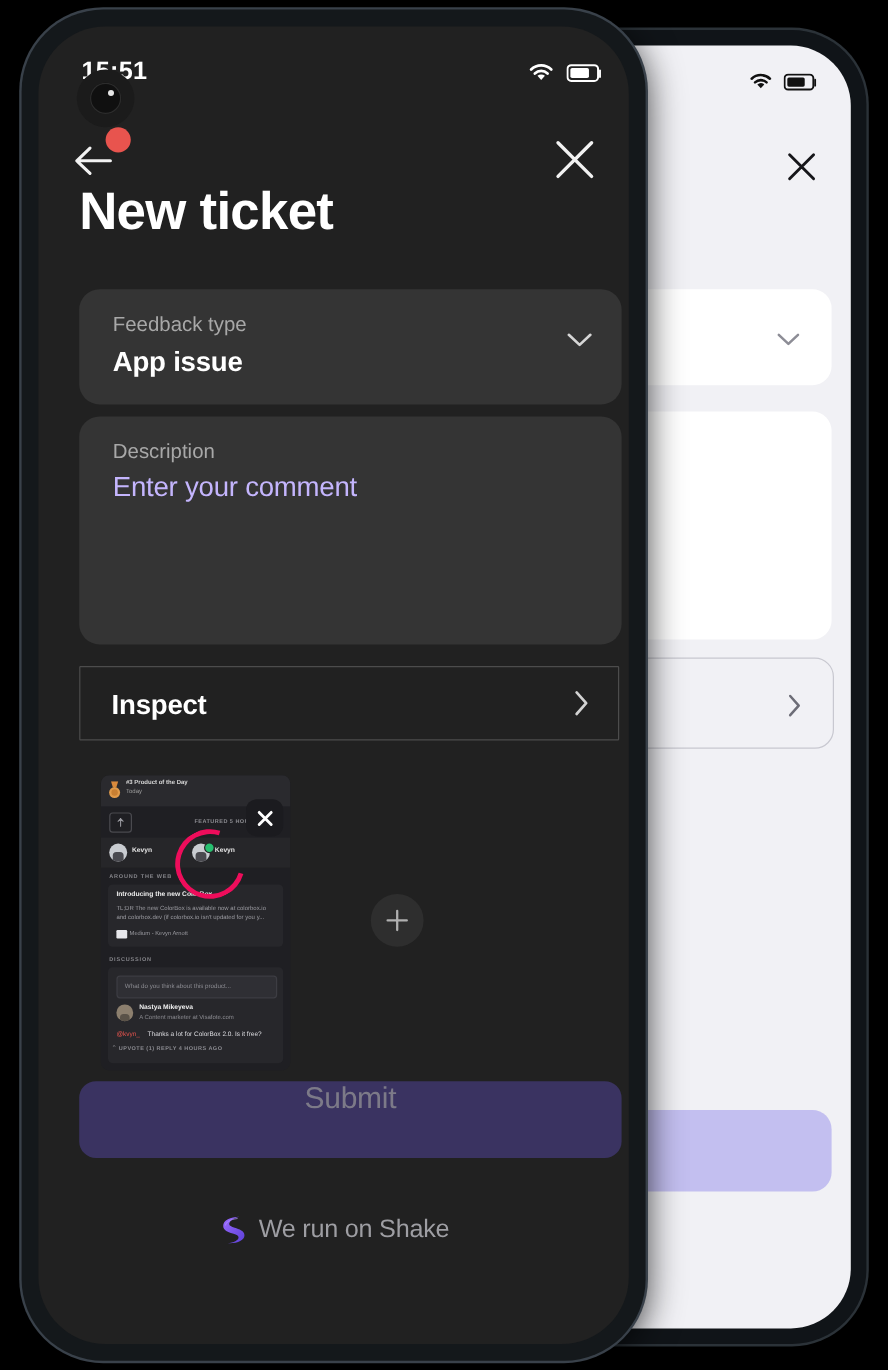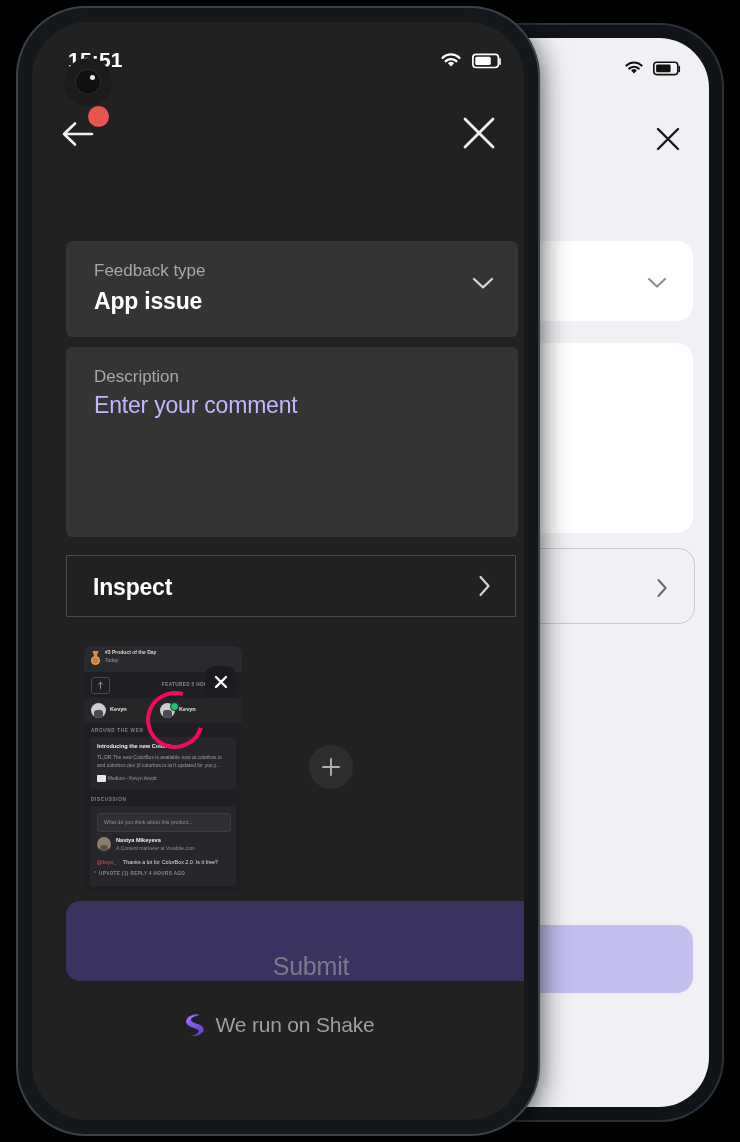--- a/index.html
+++ b/index.html
@@ -159,21 +159,21 @@
     left: 34px; top: 130px;
     color: #FFFFFF;
     font-size: 44px;
     font-weight: bold;
     letter-spacing: -0.6px;
   }
 
   .field-card {
     position: absolute;
     background: #343434;
-    border-radius: 6px;
+    border-radius: 17px;
   }
   .card-type {
     left: 34px; top: 219px;
     width: 452px; height: 96px;
   }
   .card-desc {
     left: 34px; top: 325px;
     width: 452px; height: 190px;
   }
   .field-label {
@@ -414,26 +414,25 @@
     width: 44px; height: 44px;
     border-radius: 50%;
     background: #2e2e2e;
     display: flex; align-items: center; justify-content: center;
     cursor: pointer;
   }
 
   .submit-btn {
     position: absolute;
     left: 34px; top: 879px;
-    width: 452px; height: 80px;
+    width: 452px; height: 64px;
     background: #3A3361;
     border-radius: 14px;
-    display: flex; align-items: flex-end; justify-content: center;
+    display: flex; align-items: flex-start; justify-content: center;
     cursor: pointer;
-    padding-left: 19px;
   }
   .submit-label {
     color: #7C7A88;
     font-size: 25px;
     letter-spacing: -0.2px;
   }
 
   .footer {
     position: absolute;
     left: 0; top: 990px; width: 492px;
@@ -512,20 +511,21 @@
       <div class="nav-bar">
         <svg class="back-btn" viewBox="0 0 40 40">
           <path d="M6 20 L34 20 M6 20 L17 9.5 M6 20 L17 30.5" stroke="#f2f2f2" stroke-width="2.6" fill="none" stroke-linecap="round" stroke-linejoin="round"></path>
         </svg>
         <svg class="close-btn" viewBox="0 0 38 38">
           <path d="M5 5 L33 33 M33 5 L5 33" stroke="#f2f2f2" stroke-width="2.8" stroke-linecap="round"></path>
         </svg>
       </div>
       <div class="back-dot"></div>
 
+      <div class="page-title">New ticket</div>
 
       <div class="field-card card-type">
         <div class="field-label">Feedback type</div>
         <div class="field-value">App issue</div>
         <svg class="chev-down-dark" width="22" height="13" viewBox="0 0 22 13">
           <path d="M2 2 L11 10.4 L20 2" stroke="#d6d6d6" stroke-width="2.2" fill="none" stroke-linecap="round" stroke-linejoin="round"></path>
         </svg>
       </div>
 
       <div class="field-card card-desc">

